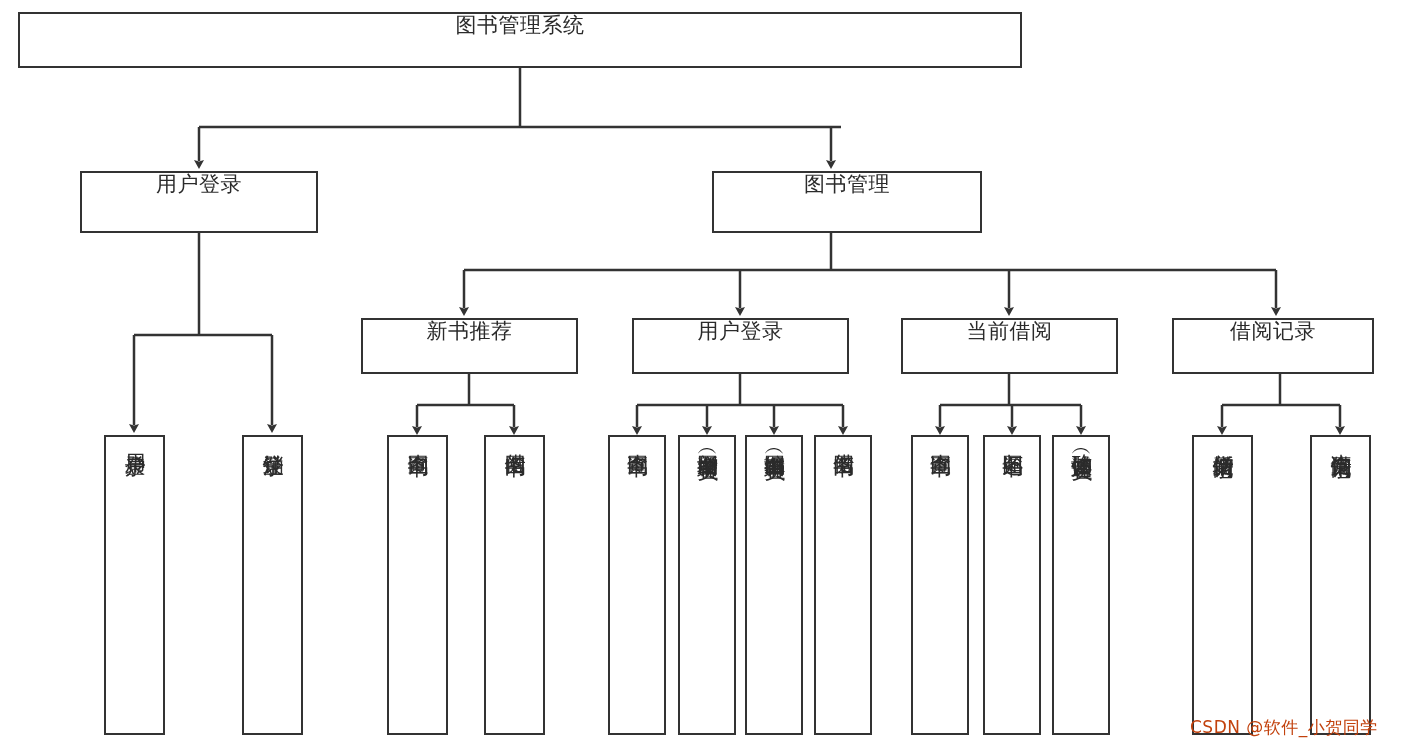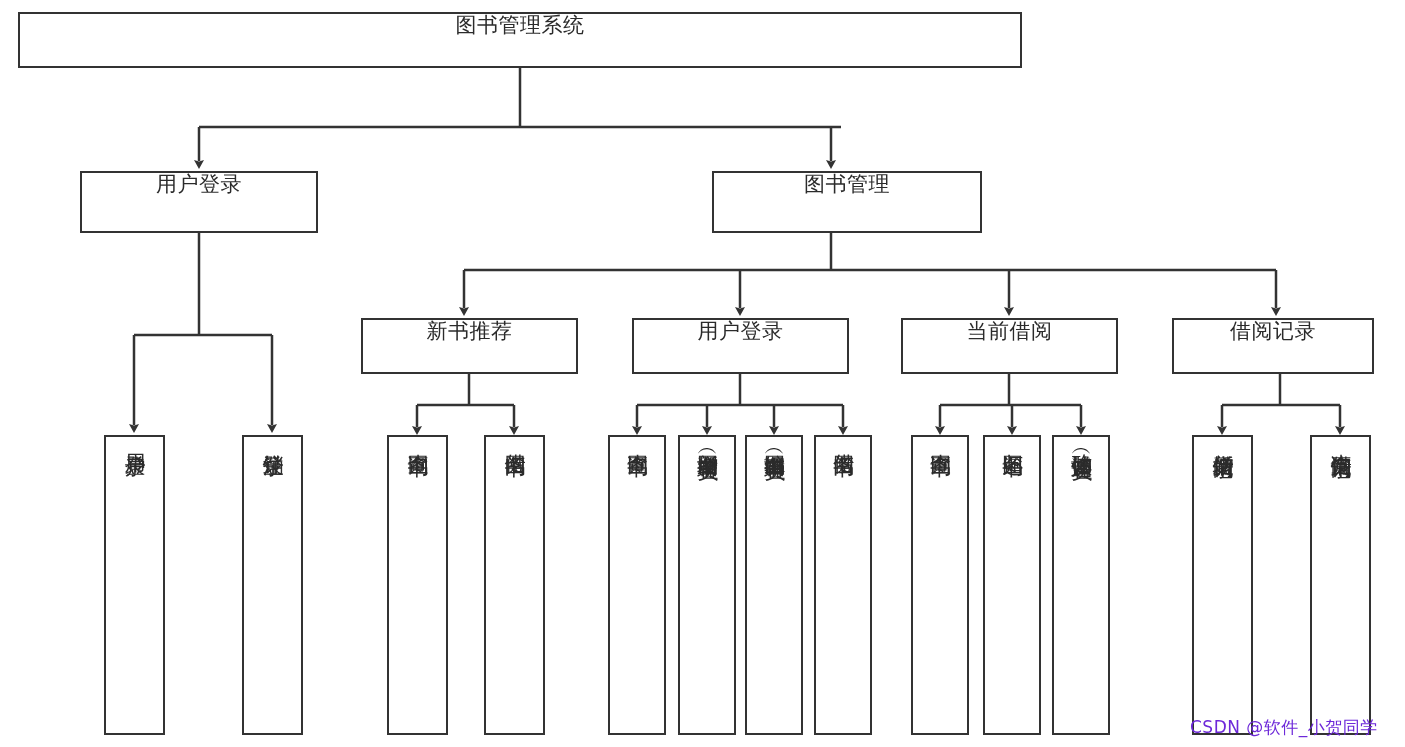--- a/index.html
+++ b/index.html
@@ -50,21 +50,21 @@
     writing-mode: vertical-rl;
     text-orientation: upright;
     letter-spacing: 1px;
     white-space: normal;
     text-align: center;
     max-height: 268px;
   }
   .watermark {
     position: absolute;
     font-size: 17px;
-    color: #6d28d9;
+    color: #c2410c;
     letter-spacing: 0.5px;
     white-space: nowrap;
     pointer-events: none;
   }
 </style>
 </head>
 <body>
 
 <div id="diagram-root">
 

